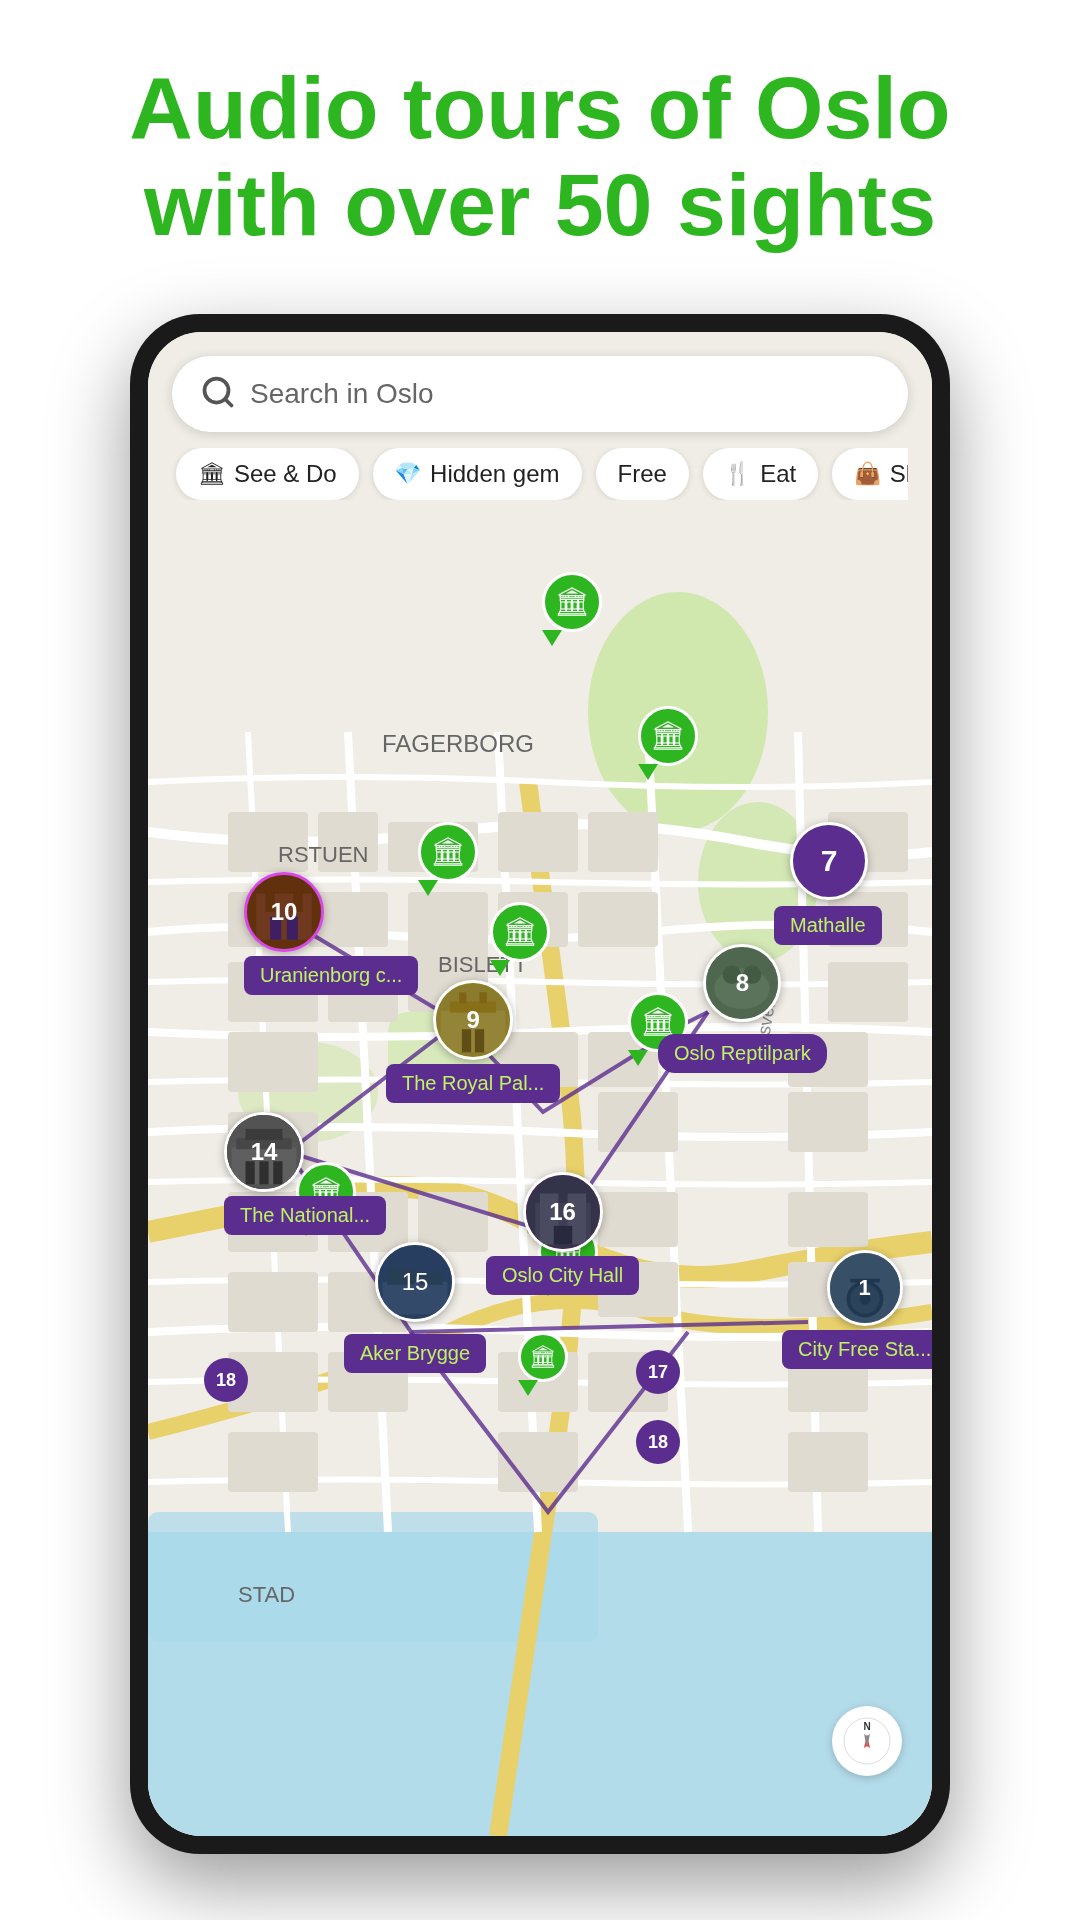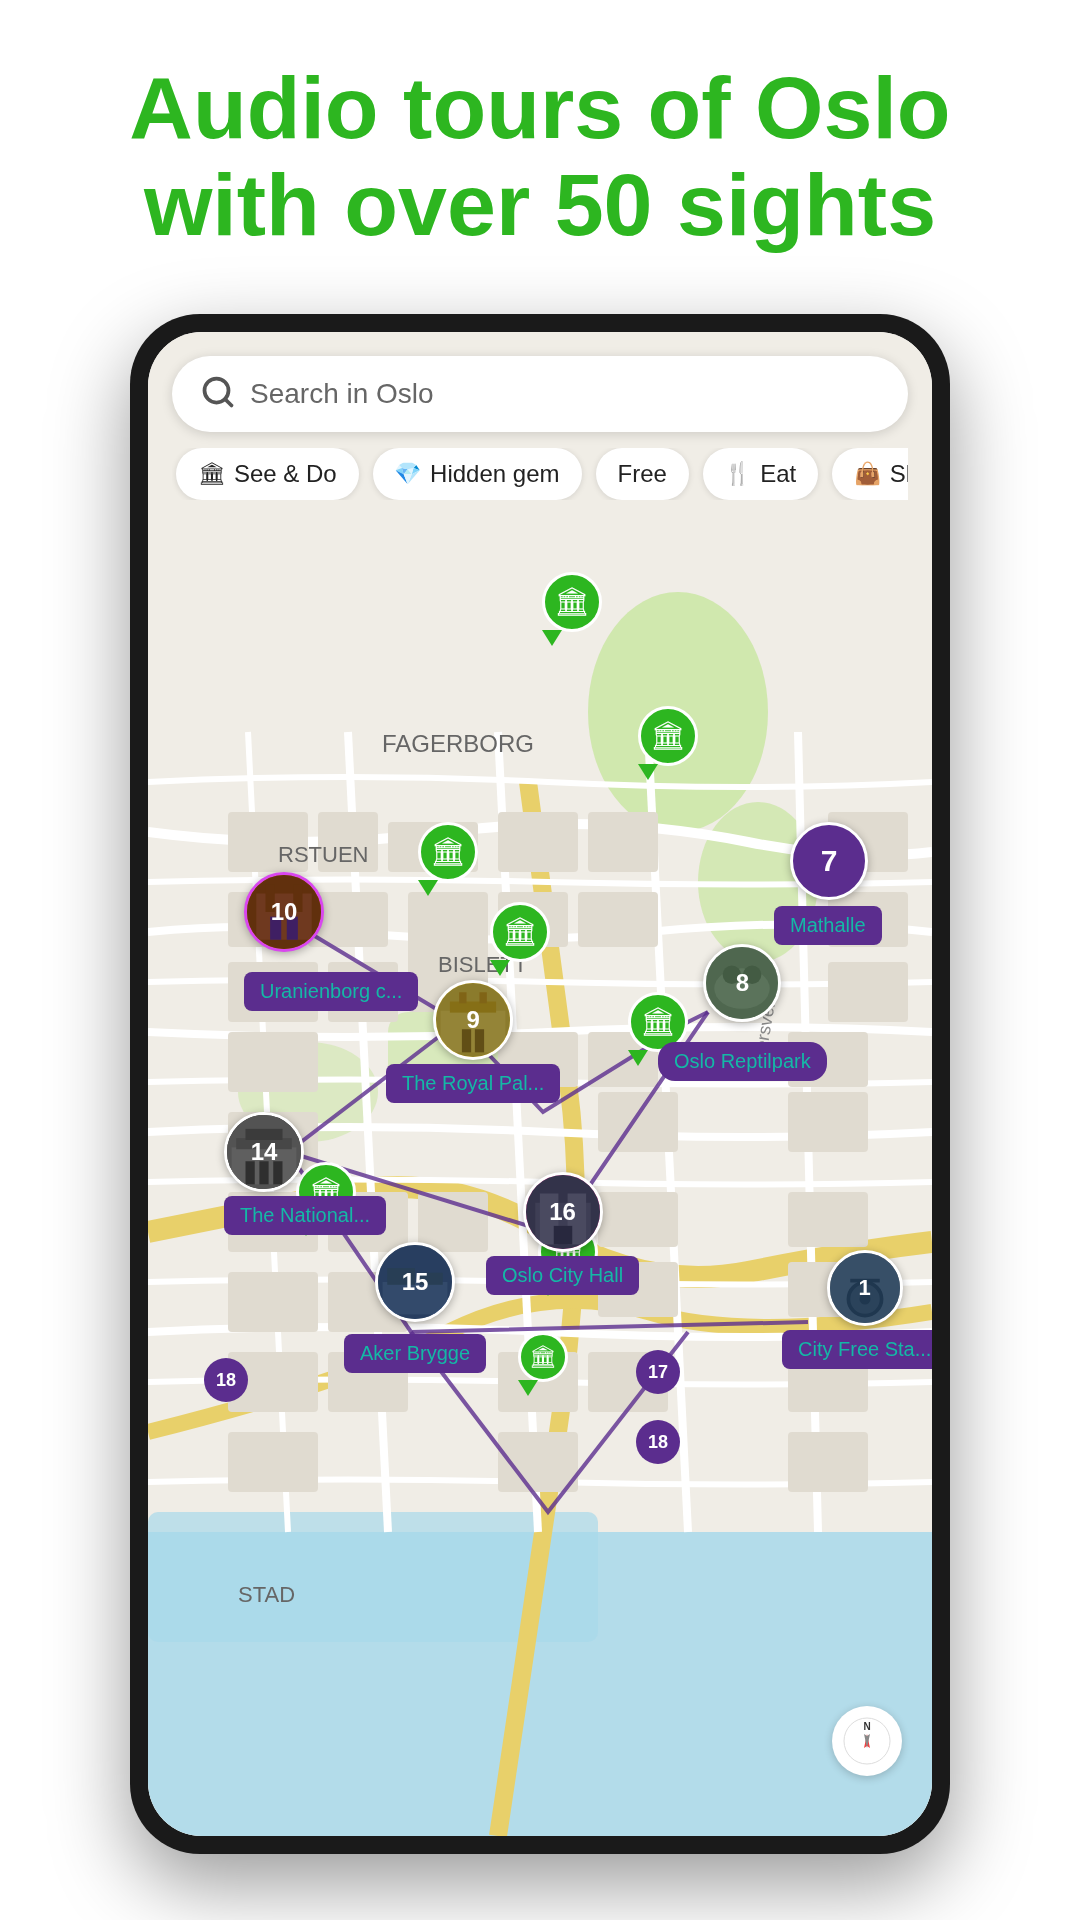--- a/index.html
+++ b/index.html
@@ -157,21 +157,21 @@
       display: flex;
       align-items: center;
       justify-content: center;
       box-shadow: 0 2px 8px rgba(0,0,0,0.2);
       z-index: 20;
     }
 
     
     .loc-label {
       background: #5b2d8e;
-      color: #14b8a6;
+      color: #bef264;
       border-radius: 8px;
       padding: 8px 16px;
       font-size: 20px;
       white-space: nowrap;
       position: absolute;
       font-weight: 500;
     }
   </style>
 </head>
 <body>
@@ -378,21 +378,21 @@
             <rect x="10" y="20" width="60" height="50" fill="#A0522D"></rect>
             <rect x="20" y="10" width="10" height="30" fill="#8B4513"></rect>
             <rect x="50" y="10" width="10" height="30" fill="#8B4513"></rect>
             <rect x="25" y="45" width="12" height="25" fill="#5b2d8e"></rect>
             <rect x="43" y="45" width="12" height="25" fill="#5b2d8e"></rect>
           </svg>
           <div style="position:absolute;top:0;left:0;width:100%;height:100%;background:rgba(0,0,0,0.3);display:flex;align-items:center;justify-content:center;border-radius:50%;">
             <span style="color:#fff;font-weight:bold;font-size:24px;">10</span>
           </div>
         </div>
-        <div class="loc-label" style="position:relative;margin-top:20px;">Uranienborg c...</div>
+        <div class="loc-label" style="position:relative;margin-top:4px;">Uranienborg c...</div>
       </div>
 
       <div style="position:absolute; top:648px; left:238px; z-index:8; display:flex; flex-direction:column; align-items:center;">
         <div style="width:80px;height:80px;border-radius:50%;background:#d4c17f;border:3px solid #fff;overflow:hidden;display:flex;align-items:center;justify-content:center;position:relative;box-shadow:0 2px 8px rgba(0,0,0,0.3);">
           <svg width="80" height="80" viewBox="0 0 80 80">
             <rect width="80" height="80" fill="#c8b040"></rect>
             <rect x="5" y="30" width="70" height="45" fill="#d4be50"></rect>
             <rect x="15" y="20" width="50" height="12" fill="#c0a020"></rect>
             <rect x="25" y="10" width="8" height="12" fill="#b89020"></rect>
             <rect x="47" y="10" width="8" height="12" fill="#b89020"></rect>
@@ -442,39 +442,39 @@
 
       <div style="position:absolute; top:910px; left:196px; z-index:8; display:flex; flex-direction:column; align-items:center;">
         <div style="width:80px;height:80px;border-radius:50%;background:#666;border:3px solid #fff;overflow:hidden;display:flex;align-items:center;justify-content:center;position:relative;box-shadow:0 2px 8px rgba(0,0,0,0.3);">
           <svg width="80" height="80" viewBox="0 0 80 80">
             <rect width="80" height="80" fill="#3a5a8a"></rect>
             <rect x="5" y="40" width="70" height="35" fill="#4a6a9a"></rect>
             <rect x="10" y="25" width="30" height="18" fill="#3a5a7a"></rect>
             <rect x="45" y="30" width="25" height="13" fill="#3a5a7a"></rect>
           </svg>
           <div style="position:absolute;top:0;left:0;width:100%;height:100%;background:rgba(0,0,0,0.3);display:flex;align-items:center;justify-content:center;border-radius:50%;">
-            <span style="color:#fff;font-weight:bold;font-size:24px;">15</span>
+            <span style="color:#fff;font-weight:normal;font-size:24px;">15</span>
           </div>
         </div>
         <div class="loc-label" style="position:relative;margin-top:12px;">Aker Brygge</div>
       </div>
 
       <div style="position:absolute; top:612px; left:510px; z-index:8; display:flex; flex-direction:column; align-items:center;">
         <div style="width:78px;height:78px;border-radius:50%;background:#888;border:3px solid #fff;overflow:hidden;display:flex;align-items:center;justify-content:center;position:relative;box-shadow:0 2px 8px rgba(0,0,0,0.3);">
           <svg width="78" height="78" viewBox="0 0 78 78">
             <rect width="78" height="78" fill="#6a8a6a"></rect>
             <ellipse cx="39" cy="45" rx="30" ry="22" fill="#7a9a7a"></ellipse>
             <circle cx="28" cy="30" r="10" fill="#5a7a5a"></circle>
             <circle cx="50" cy="30" r="10" fill="#5a7a5a"></circle>
           </svg>
           <div style="position:absolute;top:0;left:0;width:100%;height:100%;background:rgba(0,0,0,0.25);display:flex;align-items:center;justify-content:center;border-radius:50%;">
             <span style="color:#fff;font-weight:bold;font-size:24px;">8</span>
           </div>
         </div>
-        <div class="loc-label" style="position:relative;margin-top:20px;border-radius:17px;">Oslo Reptilpark</div>
+        <div class="loc-label" style="position:relative;margin-top:12px;border-radius:17px;">Oslo Reptilpark</div>
       </div>
 
       <div style="position:absolute; top:490px; left:642px; z-index:8; display:flex; flex-direction:column; align-items:center;">
         <div style="width:78px;height:78px;border-radius:50%;background:#5b2d8e;border:3px solid #fff;display:flex;align-items:center;justify-content:center;box-shadow:0 2px 8px rgba(0,0,0,0.3);">
           <span style="color:#fff;font-weight:bold;font-size:30px;">7</span>
         </div>
       </div>
 
       <div style="position:absolute; top:918px; left:634px; z-index:8; display:flex; flex-direction:column; align-items:center;">
         <div style="width:76px;height:76px;border-radius:50%;background:#555;border:3px solid #fff;overflow:hidden;display:flex;align-items:center;justify-content:center;position:relative;box-shadow:0 2px 8px rgba(0,0,0,0.3);">

